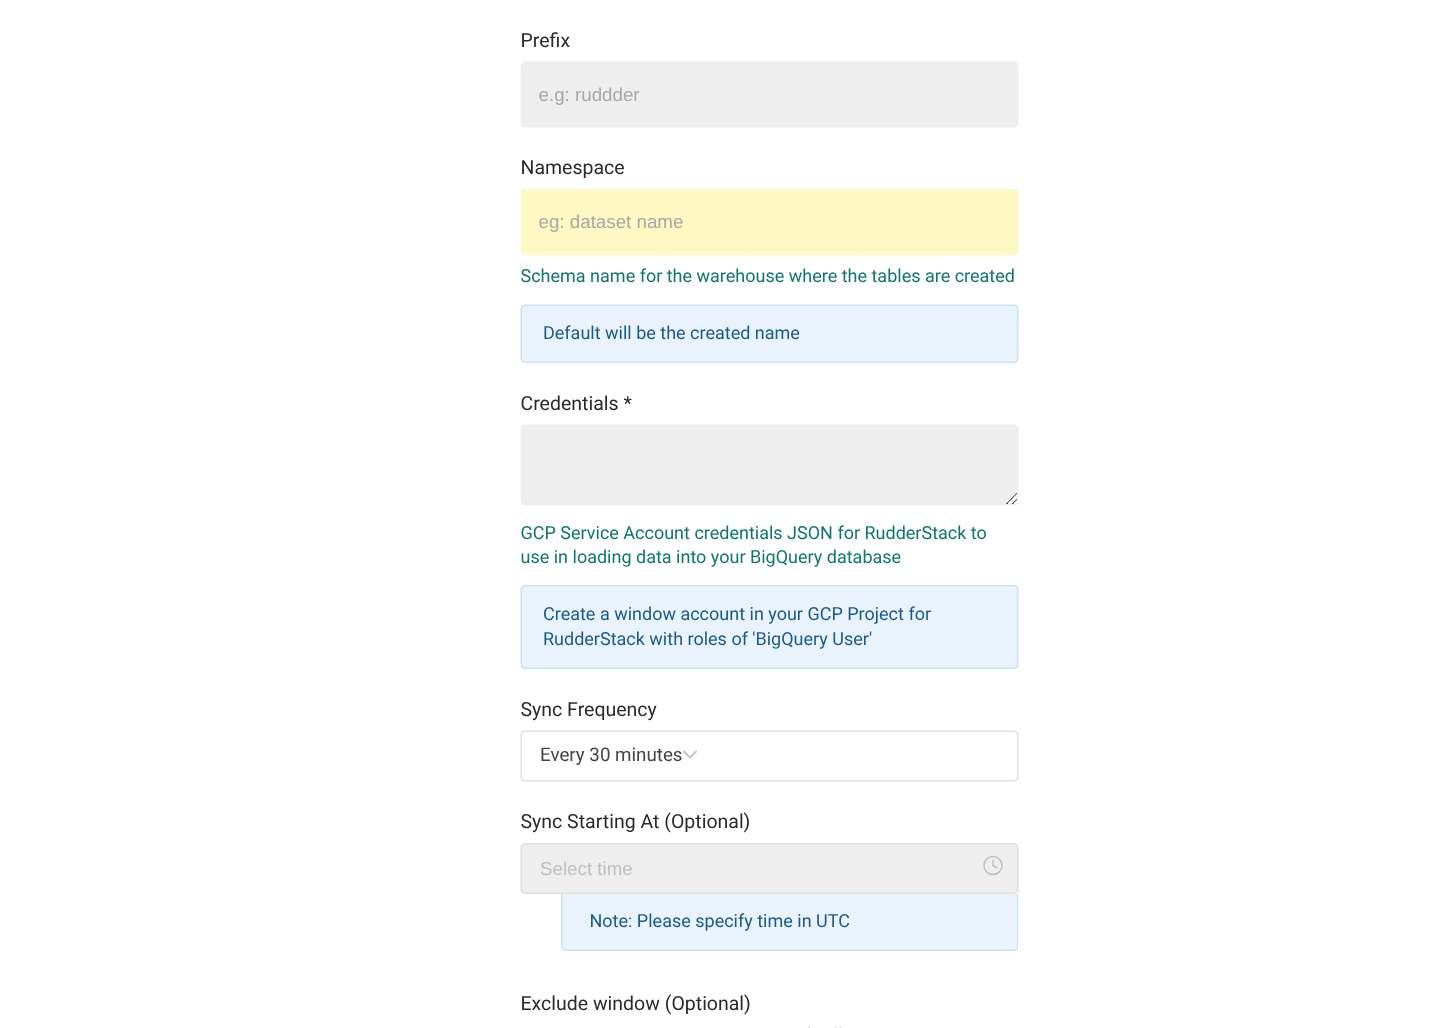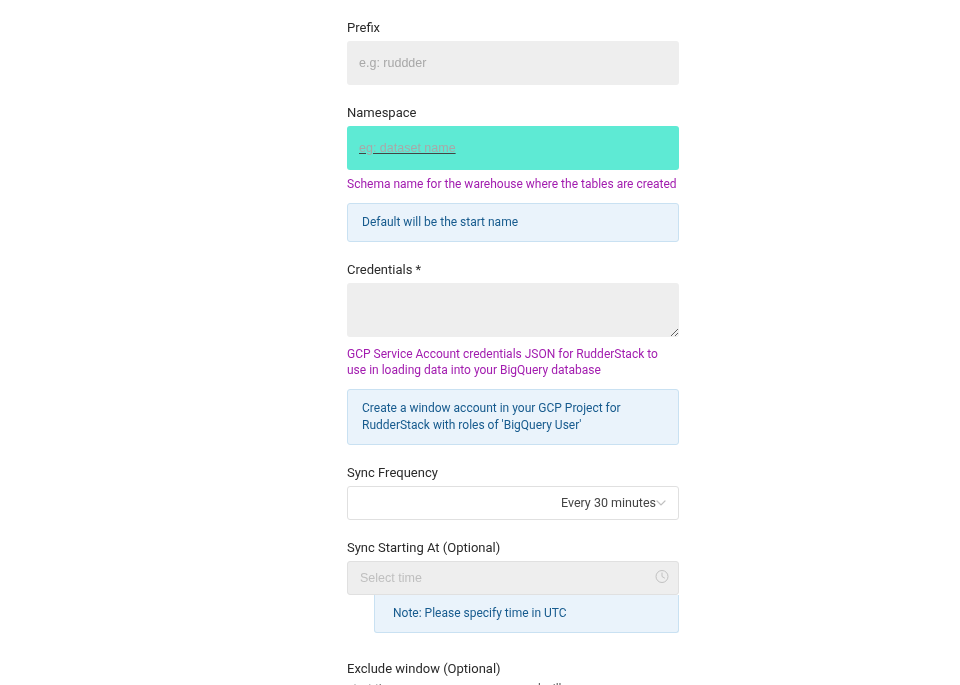--- a/index.html
+++ b/index.html
@@ -31,41 +31,40 @@
       height: 44px;
       background-color: #eeeeee;
       border: none;
       border-radius: 3px;
       padding: 0 12px;
       font-size: 12.5px;
       color: #444;
     }
     .text-input::placeholder { color: #a8a8a8; }
     .text-input.light {
-      background-color: #5eead4;
-      text-decoration: underline;
+      background-color: #fef9c3;
     }
     .time-input {
       width: 100%;
       height: 32px;
       background: #fff;
       border: 1px solid #e0e0e0;
       border-radius: 3px;
       padding: 16px 12px;
       font-size: 12.5px;
       color: #444;
       position: relative;
     }
     .time-input-disabled {
       background-color: #eeeeee;
     }
     .time-input::placeholder { color: #bfbfbf; }
     .helper-text {
       font-size: 12px;
-      color: #a21caf;
+      color: #0f766e;
       margin-top: 6px;
       line-height: 1.4;
     }
     .info-box {
       background-color: #eaf3fb;
       border: 1px solid #c9e1f2;
       border-radius: 3px;
       padding: 10px 14px;
       font-size: 12px;
       color: #175b8e;
@@ -87,21 +86,21 @@
       width: 100%;
       height: 34px;
       background: #fff;
       border: 1px solid #e0e0e0;
       border-radius: 3px;
       padding: 0 12px;
       font-size: 12.5px;
       color: #444;
       display: flex;
       align-items: center;
-      justify-content: flex-end;
+      justify-content: flex-start;
       cursor: pointer;
     }
     .chevron {
       font-size: 10px;
       color: #c0c0c0;
     }
     .time-wrapper {
       position: relative;
     }
     .clock-icon {
@@ -135,21 +134,21 @@
 
   <div class="field-group">
     <label class="field-label">Prefix</label>
     <input type="text" class="text-input" placeholder="e.g: ruddder" style="">
   </div>
 
   <div class="field-group">
     <label class="field-label">Namespace</label>
     <input type="text" class="text-input light" placeholder="eg: dataset name" style="">
     <div class="helper-text">Schema name for the warehouse where the tables are created</div>
-    <div class="info-box">Default will be the start name</div>
+    <div class="info-box">Default will be the created name</div>
   </div>
 
   <div class="field-group">
     <label class="field-label">Credentials *</label>
     <textarea class="textarea-input" style=""></textarea>
     <div class="helper-text">GCP Service Account credentials JSON for RudderStack to use in loading data into your BigQuery database</div>
     <div class="info-box">Create a window account in your GCP Project for RudderStack with roles of 'BigQuery User'</div>
   </div>
 
   <div class="field-group">

